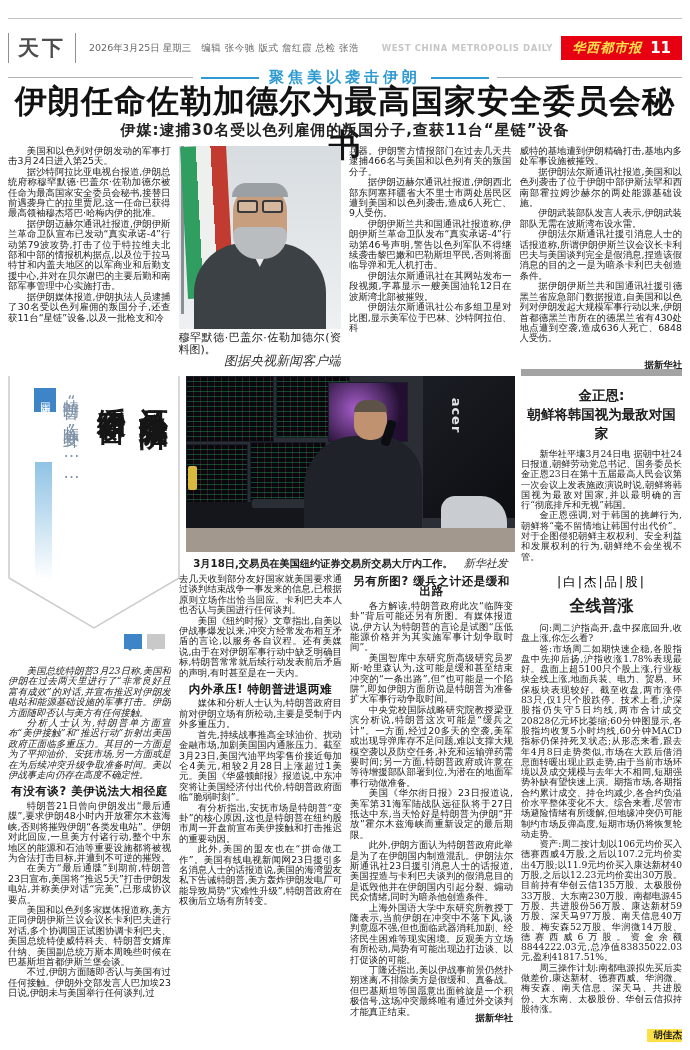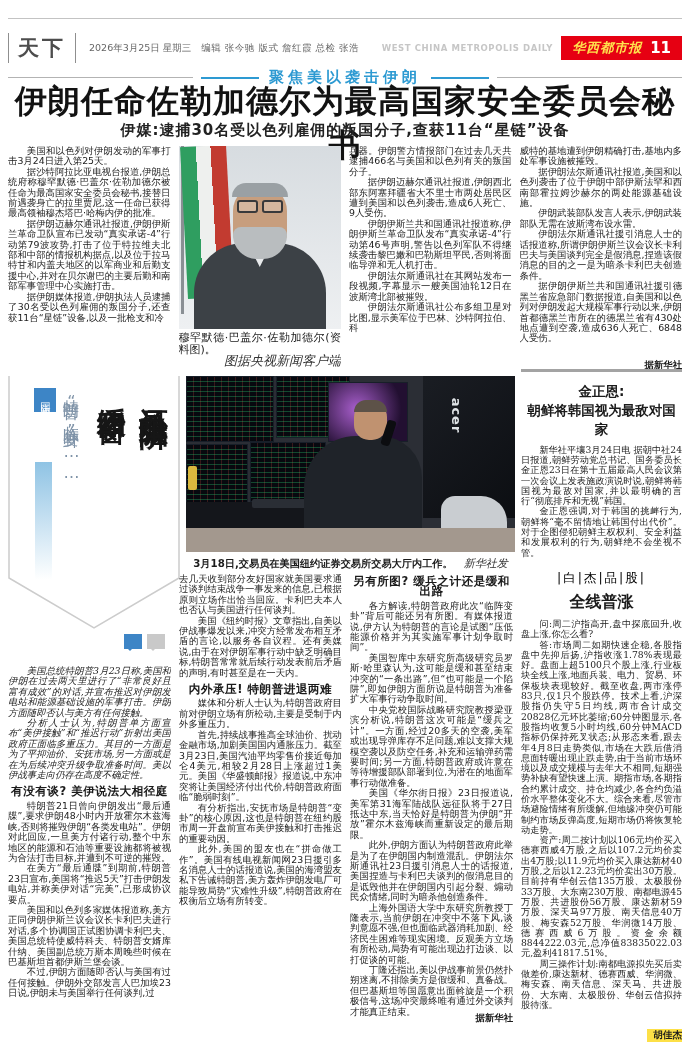--- a/index.html
+++ b/index.html
@@ -86,21 +86,21 @@
   .obs-col3{left:350px;top:574px;height:471px;}
   .quote-icon{display:flex;gap:5px;justify-content:flex-end;margin:0 6px 8px 0;height:24px;}
   .bubble{width:18px;height:15px;position:relative;}
   .bubble.blue{background:#3d85c6;}  .bubble.gray{background:#c9c9c9;}
   .bubble::after{content:"";position:absolute;left:2px;bottom:-6px;border:4px solid transparent;}
   .bubble.blue::after{border-top-color:#3d85c6;}
   .bubble.gray::after{border-top-color:#c9c9c9;}
   .intro .para{font-family:"DejaVu Serif",serif;font-style:italic;}
   .subhead{font-weight:700;font-size:11.6px;text-align:center;margin:6px 0 4px;letter-spacing:.5px;}
   
-  .right-col{position:absolute;left:521px;top:369px;width:161px;height:676px;border-top:3px solid #a3a3a3;
+  .right-col{position:absolute;left:521px;top:369px;width:161px;height:676px;border-top:7px solid #a3a3a3;
              padding-top:10px;box-sizing:border-box;overflow:hidden;}
   .kr-title{font-weight:700;font-size:13.5px;text-align:center;line-height:1.4;}
   .kr-body,.stock-body{font-family:"DejaVu Serif",serif;font-size:9.2px;line-height:10.3px;text-align:justify;margin-top:6px;}
   .stock-brand{text-align:center;color:#000000;font-size:12.5px;letter-spacing:2px;margin-top:12px;}
   .stock-title{text-align:center;font-family:"DejaVu Serif",serif;font-weight:700;font-size:16px;margin:5px 0 2px;}
   .stock-byline{position:absolute;right:0;bottom:3px;font-weight:700;font-size:9.6px;background:#fde047;padding-left:6px;}
   .obs-byline{bottom:22px;}
 </style>
 </head>
 <body>

